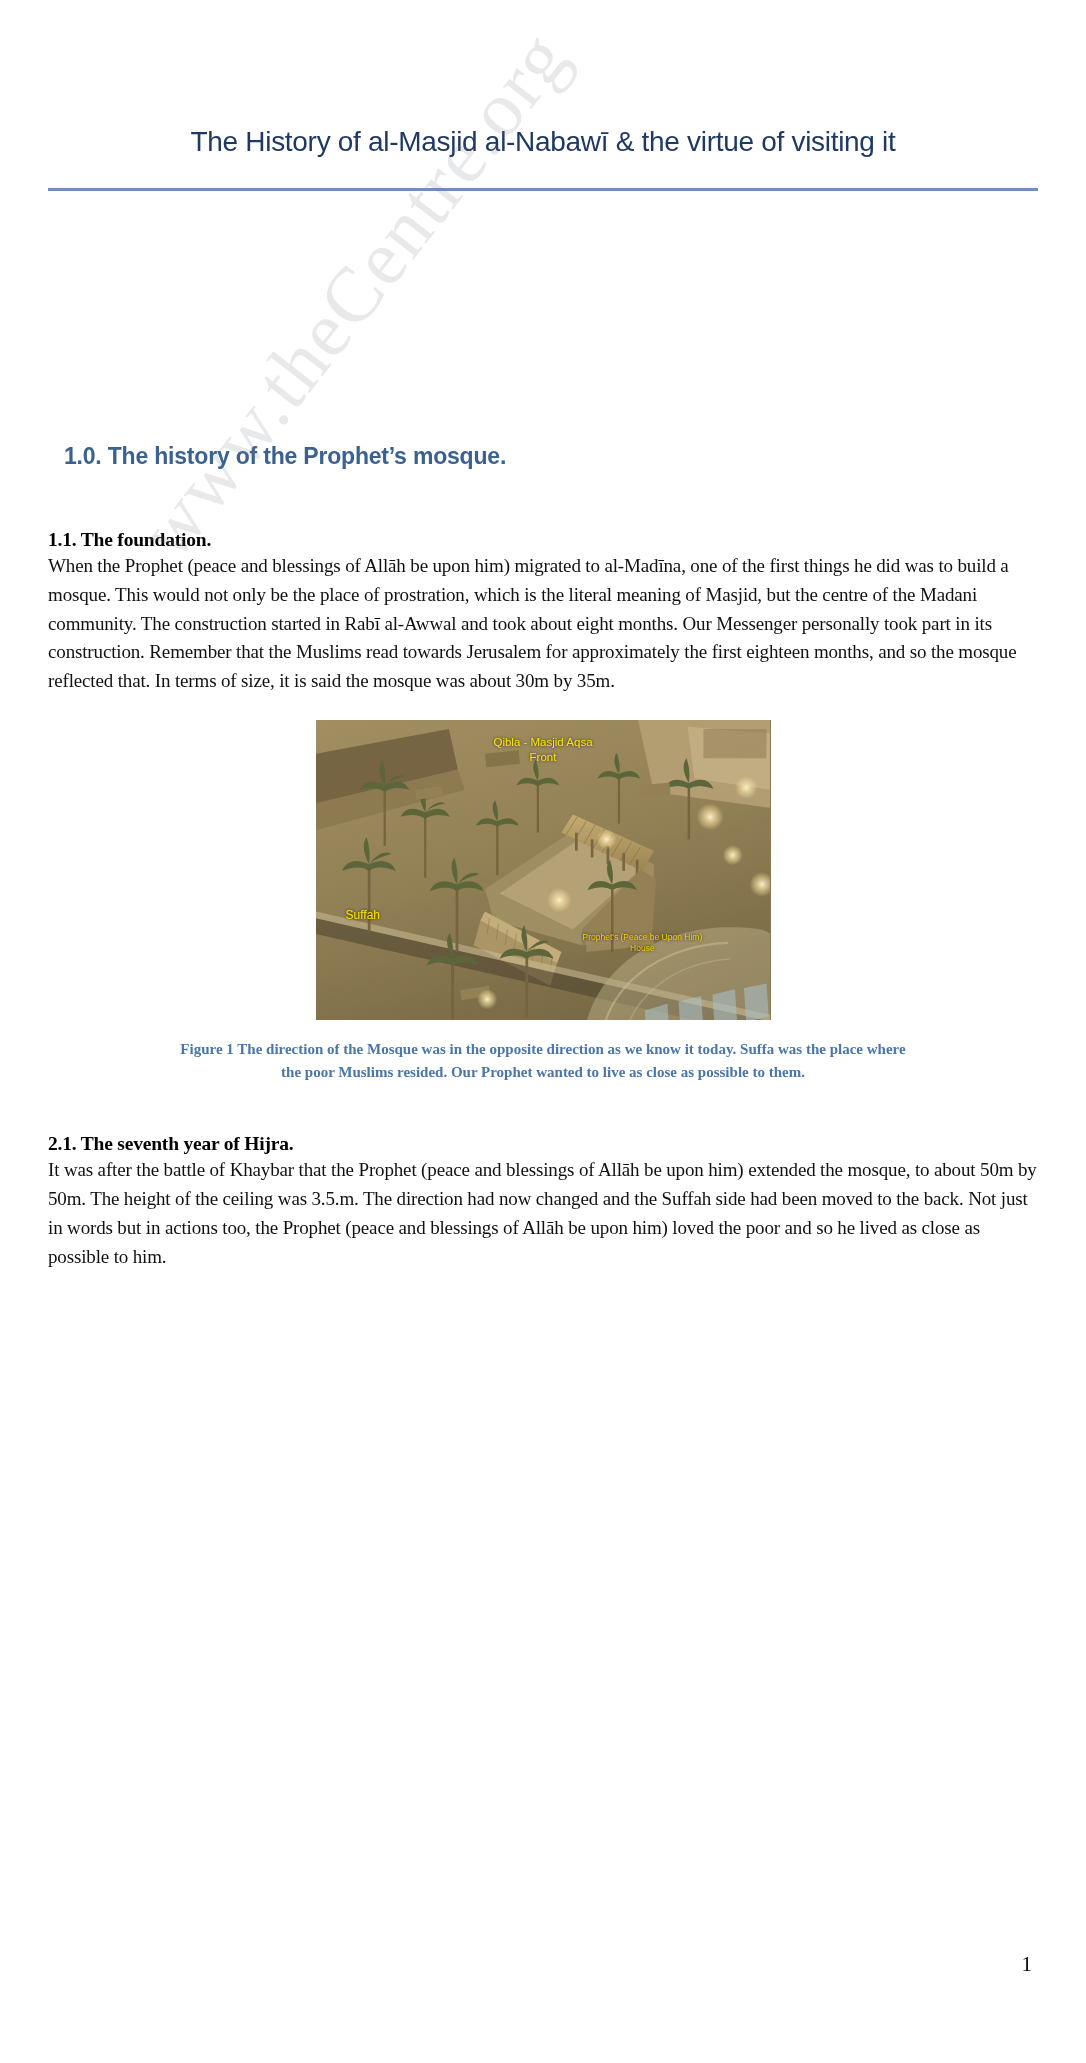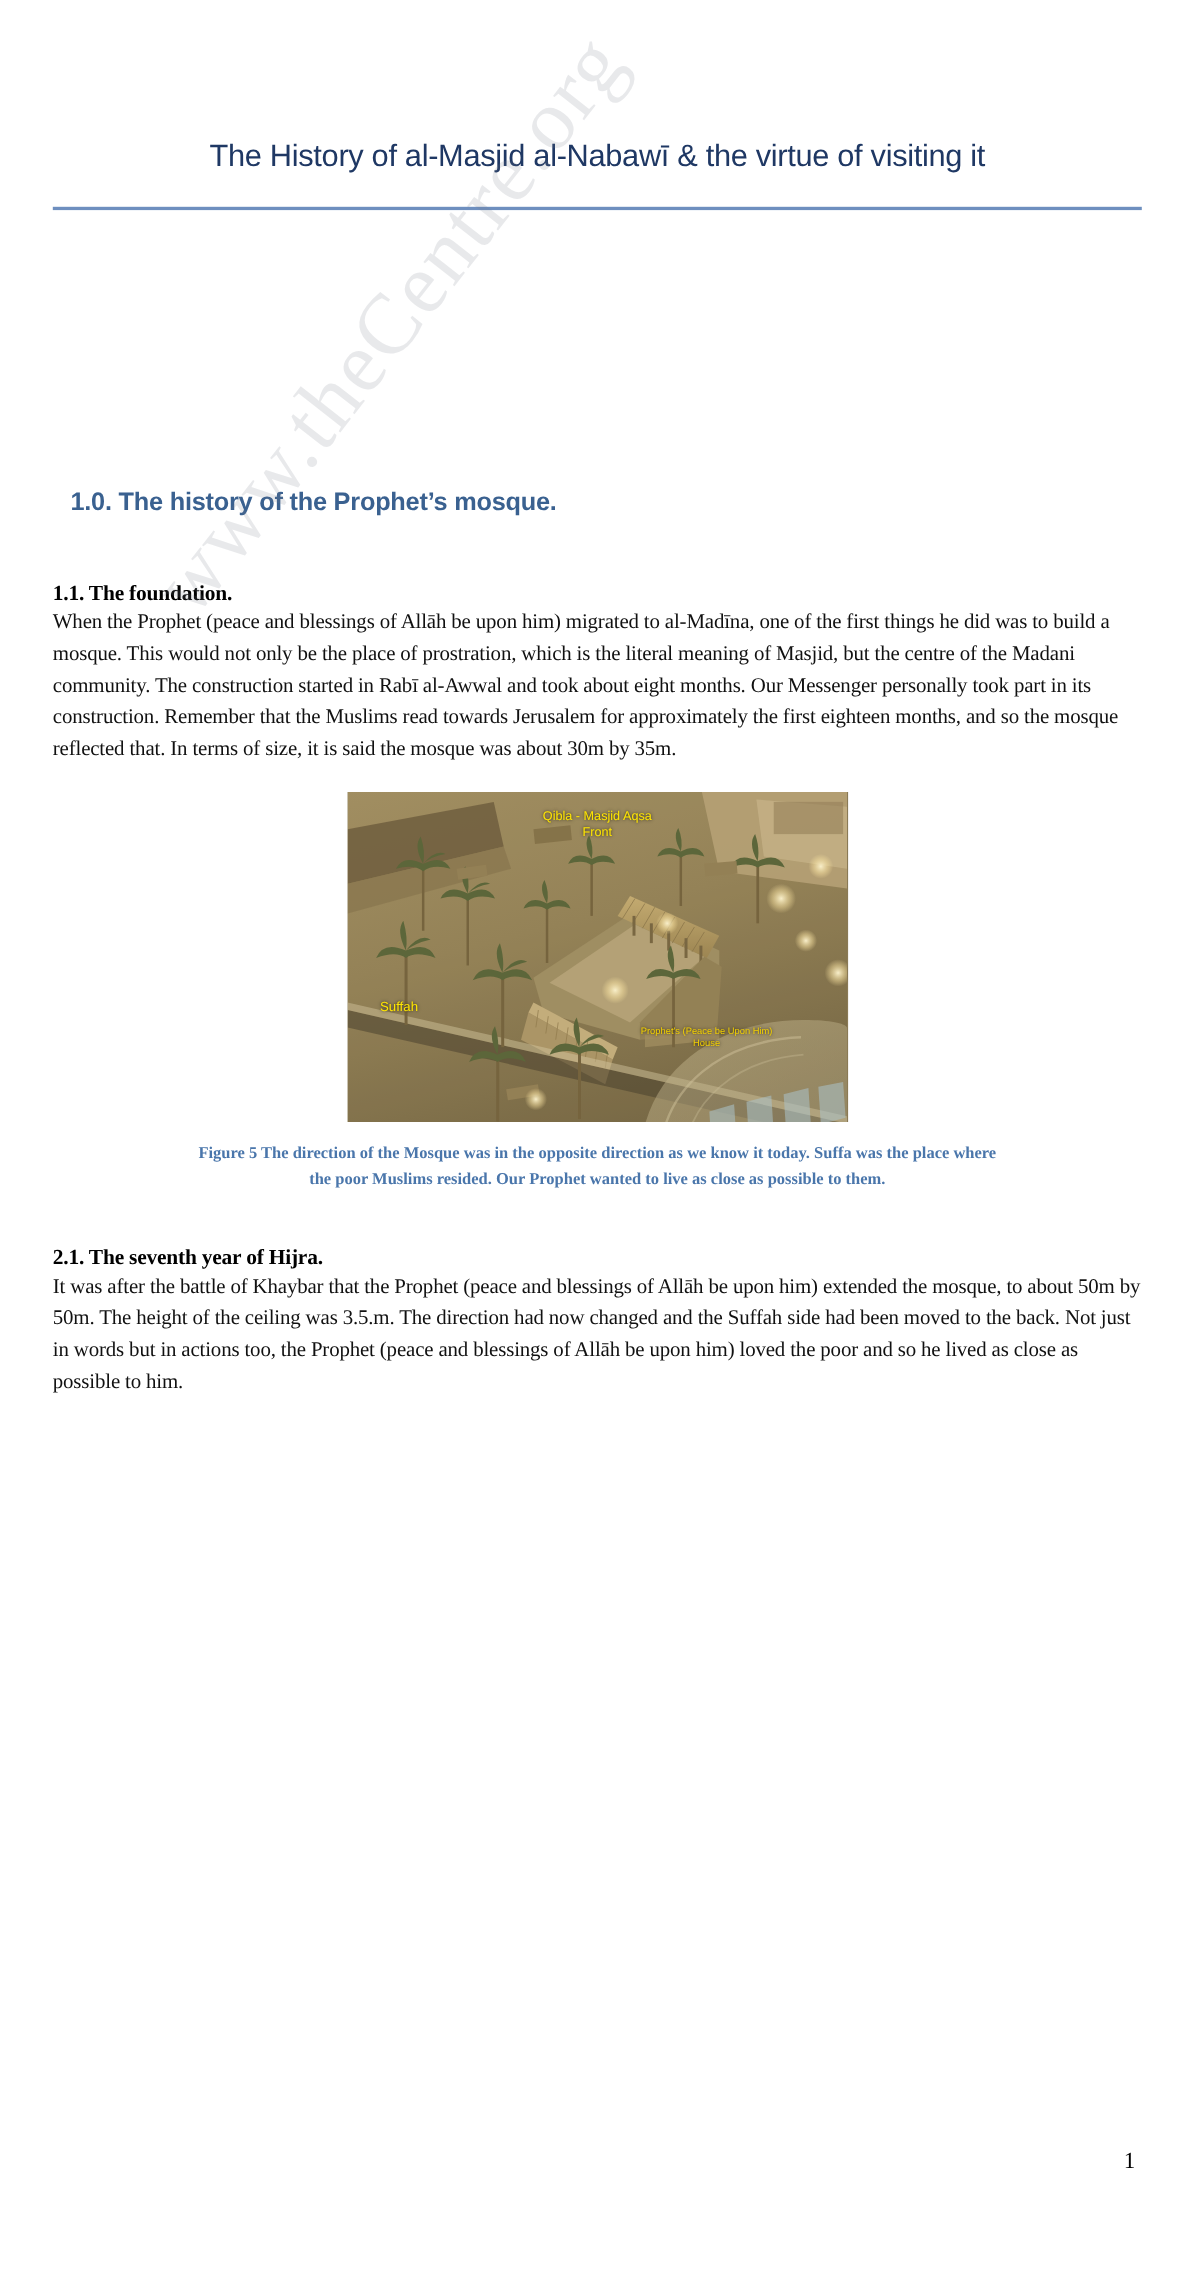--- a/index.html
+++ b/index.html
@@ -348,21 +348,21 @@
           <circle cx="396" cy="146" r="11" fill="url(#glow)"></circle>
 
           <rect x="0" y="0" width="404" height="300" fill="#c9a96a" opacity="0.12"></rect>
         </svg>
 
         <div class="photo-label lbl-qibla">Qibla - Masjid Aqsa<br>Front</div>
         <div class="photo-label lbl-suffah">Suffah</div>
         <div class="photo-label lbl-house">Prophet's (Peace be Upon Him)<br>House</div>
       </div>
 
-      <div class="figure-caption">Figure 5 The direction of the Mosque was in the opposite direction as we know it today. Suffa was the place where the poor Muslims resided. Our Prophet wanted to live as close as possible to them.</div>
+      <div class="figure-caption">Figure 1 The direction of the Mosque was in the opposite direction as we know it today. Suffa was the place where the poor Muslims resided. Our Prophet wanted to live as close as possible to them.</div>
     </div>
 
     <div class="gap-before-h2b"></div>
 
     <h3 class="h2-heading">2.1. The seventh year of Hijra.</h3>
     <p class="body-text">It was after the battle of Khaybar that the Prophet (peace and blessings of Allāh be upon him) extended the mosque, to about 50m by 50m. The height of the ceiling was 3.5.m. The direction had now changed and the Suffah side had been moved to the back. Not just in words but in actions too, the Prophet (peace and blessings of Allāh be upon him) loved the poor and so he lived as close as possible to him.</p>
 
   </div>
 
   <div class="page-number">1</div>

